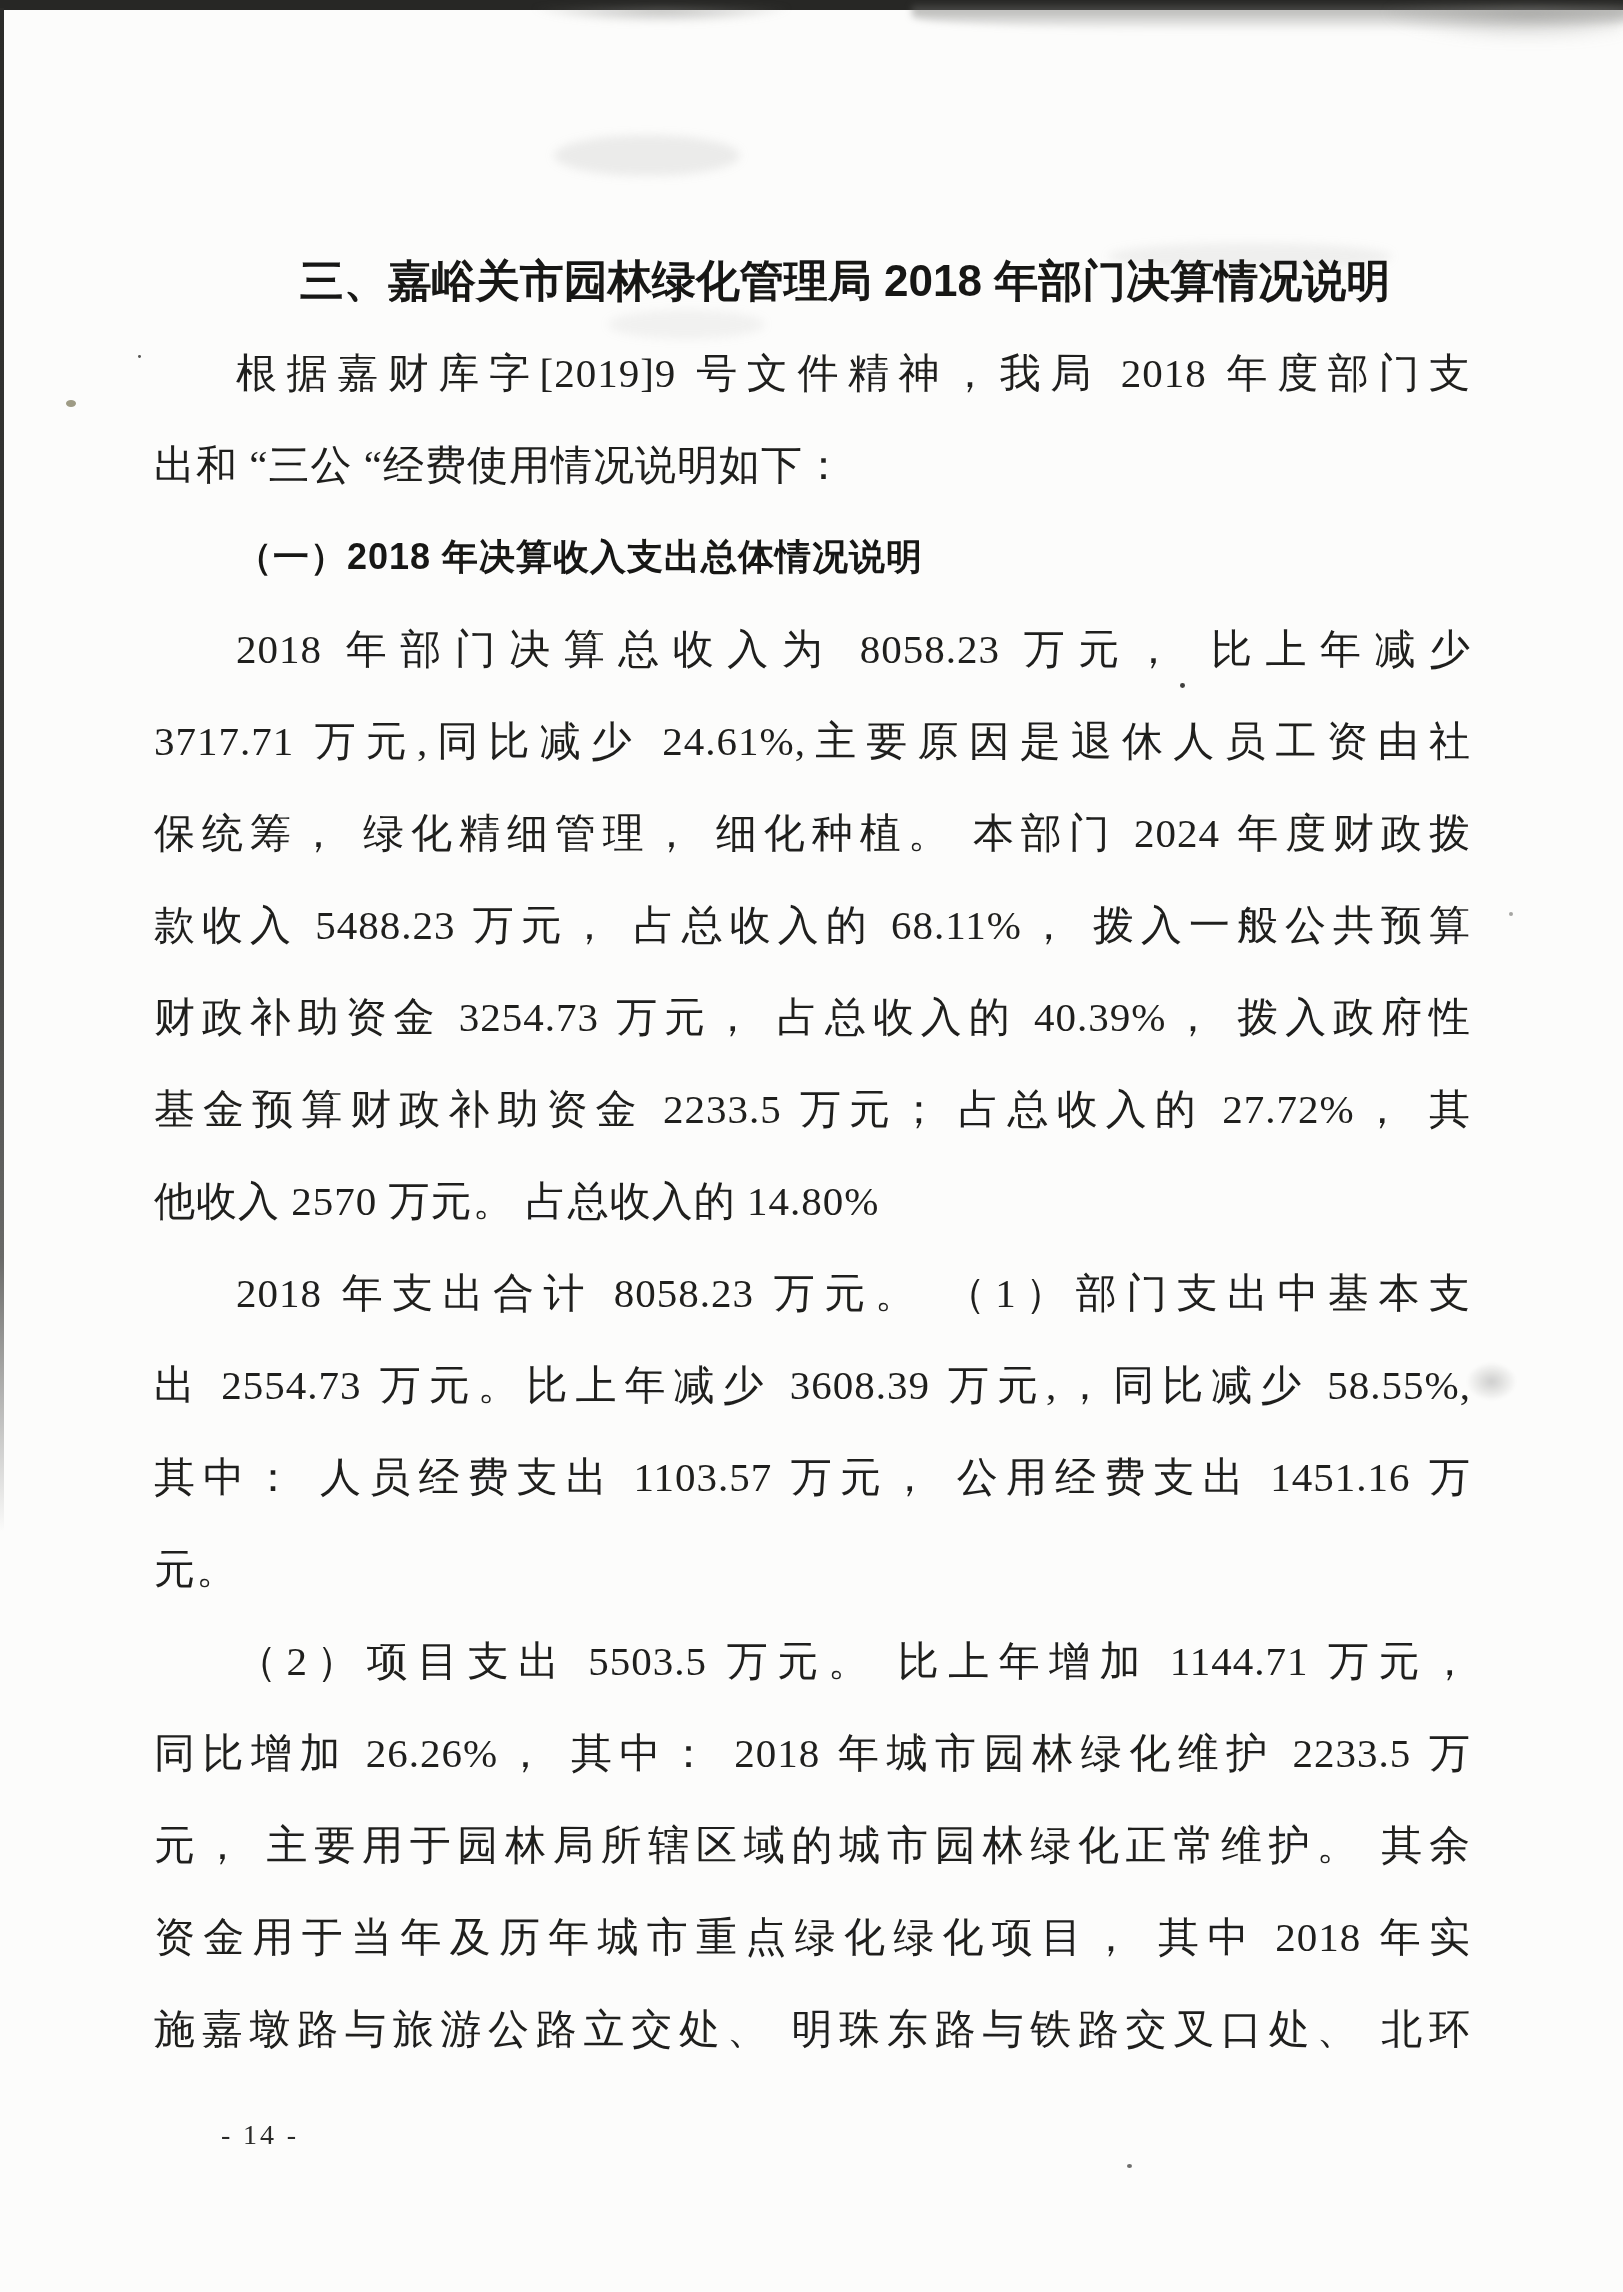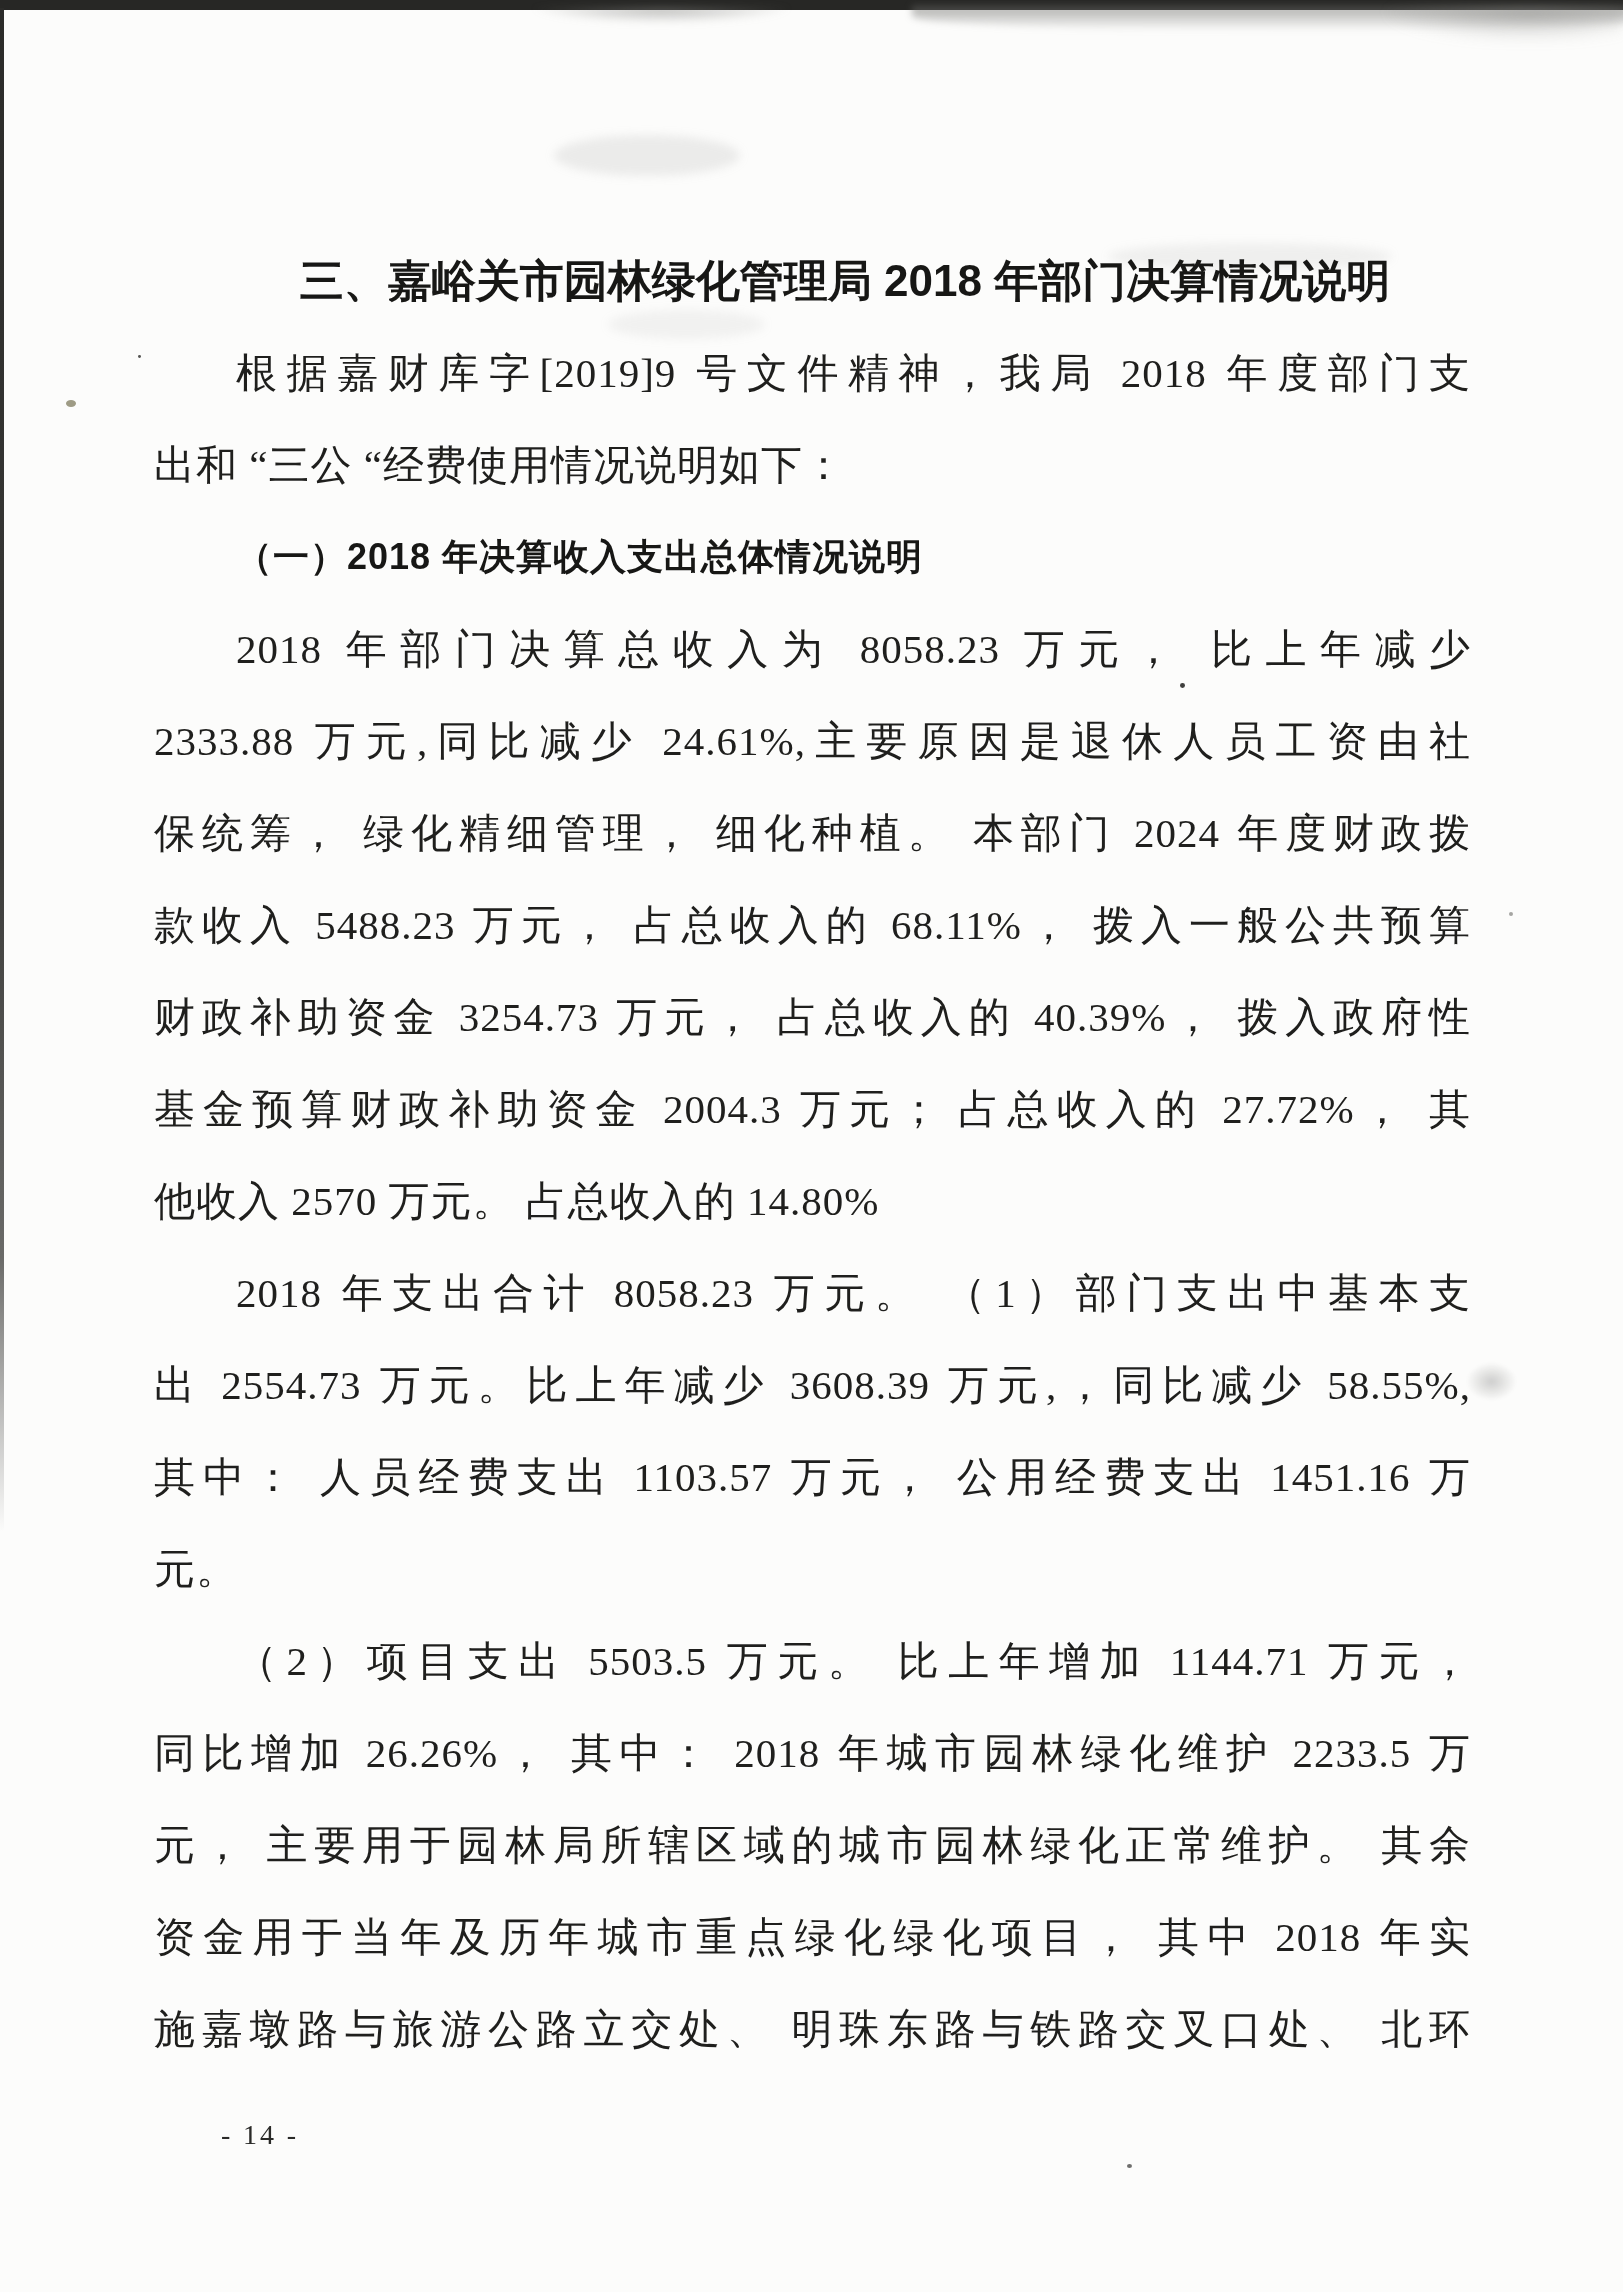--- a/index.html
+++ b/index.html
@@ -84,25 +84,25 @@
   <div class="speck s4"></div>
   <div class="speck s5"></div>
   <div class="speck s6"></div>
 
   <div class="content">
       <div class="line title">三、嘉峪关市园林绿化管理局 2018 年部门决算情况说明</div>
       <div class="line body indent justify">根据嘉财库字[2019]9 号文件精神，我局 2018 年度部门支</div>
       <div class="line body">出和 “三公 “经费使用情况说明如下：</div>
       <div class="line heading indent">（一）2018 年决算收入支出总体情况说明</div>
       <div class="line body indent justify">2018 年部门决算总收入为 8058.23 万元， 比上年减少</div>
-      <div class="line body justify">2333.88 万元,同比减少 24.61%,主要原因是退休人员工资由社</div>
+      <div class="line body justify">3717.71 万元,同比减少 24.61%,主要原因是退休人员工资由社</div>
       <div class="line body justify">保统筹， 绿化精细管理， 细化种植。 本部门 2024 年度财政拨</div>
       <div class="line body justify">款收入 5488.23 万元， 占总收入的 68.11%， 拨入一般公共预算</div>
       <div class="line body justify">财政补助资金 3254.73 万元， 占总收入的 40.39%， 拨入政府性</div>
-      <div class="line body justify">基金预算财政补助资金 2004.3 万元； 占总收入的 27.72%， 其</div>
+      <div class="line body justify">基金预算财政补助资金 2233.5 万元； 占总收入的 27.72%， 其</div>
       <div class="line body">他收入 2570 万元。 占总收入的 14.80%</div>
       <div class="line body indent justify">2018 年支出合计 8058.23 万元。 （1）部门支出中基本支</div>
       <div class="line body justify">出 2554.73 万元。比上年减少 3608.39 万元,，同比减少 58.55%,</div>
       <div class="line body justify">其中： 人员经费支出 1103.57 万元， 公用经费支出 1451.16 万</div>
       <div class="line body">元。</div>
       <div class="line body indent justify">（2）项目支出 5503.5 万元。 比上年增加 1144.71 万元，</div>
       <div class="line body justify">同比增加 26.26%， 其中： 2018 年城市园林绿化维护 2233.5 万</div>
       <div class="line body justify">元， 主要用于园林局所辖区域的城市园林绿化正常维护。 其余</div>
       <div class="line body justify">资金用于当年及历年城市重点绿化绿化项目， 其中 2018 年实</div>
       <div class="line body justify">施嘉墩路与旅游公路立交处、 明珠东路与铁路交叉口处、 北环</div>

